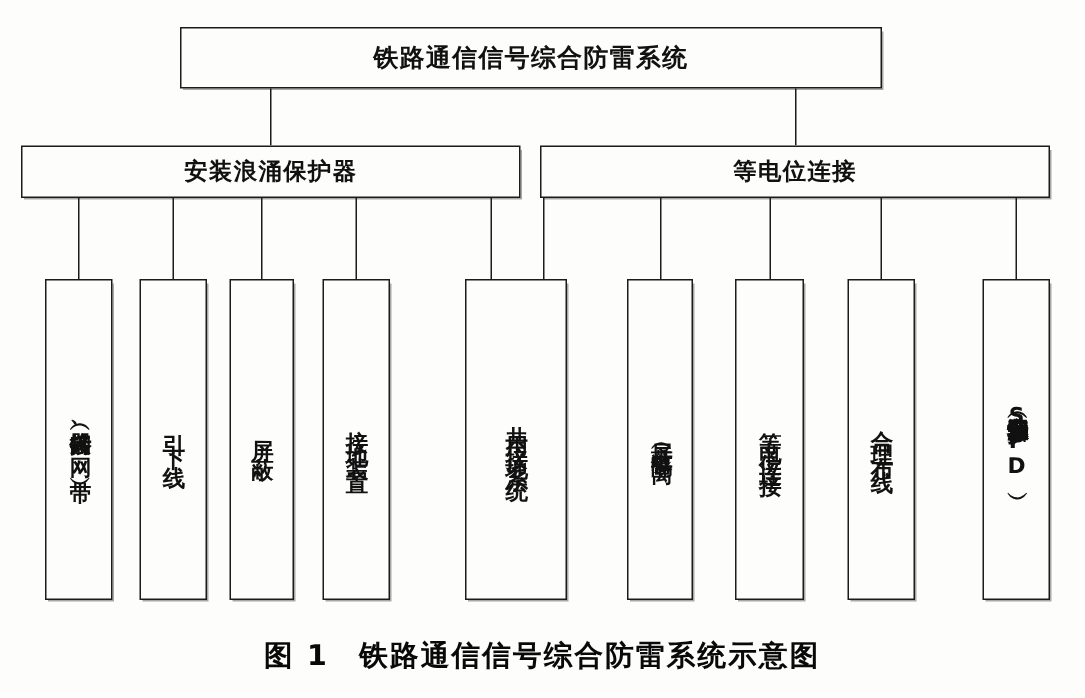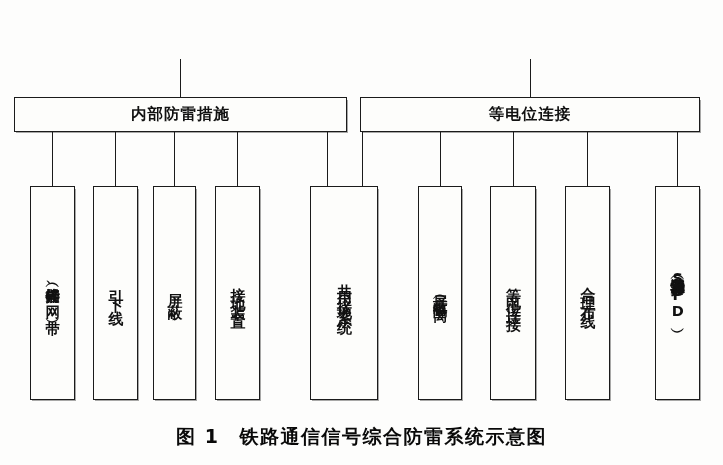--- a/index.html
+++ b/index.html
@@ -109,26 +109,29 @@
     letter-spacing: 1.5px;
     color: #090909;
   }
   #caption .figno { margin-right: 20px; }
 </style>
 </head>
 <body>
 
 <div id="page">
 
+  <div class="node root">
+    <span class="label">铁路通信信号综合防雷系统</span>
+  </div>
 
   <div class="conn v" style="left:180px; top:59px; height:38px;"></div>
   <div class="conn v" style="left:530px; top:59px; height:38px;"></div>
 
   <div class="node branch external">
-    <span class="label">内部防雷措施</span>
+    <span class="label">安装浪涌保护器</span>
   </div>
 
   <div class="node branch internal">
     <span class="label">等电位连接</span>
   </div>
 
   <div class="conn v" style="left:52px;  top:132px; height:54px;"></div>
   <div class="conn v" style="left:115px; top:132px; height:54px;"></div>
   <div class="conn v" style="left:174px; top:132px; height:54px;"></div>
   <div class="conn v" style="left:237px; top:132px; height:54px;"></div>

